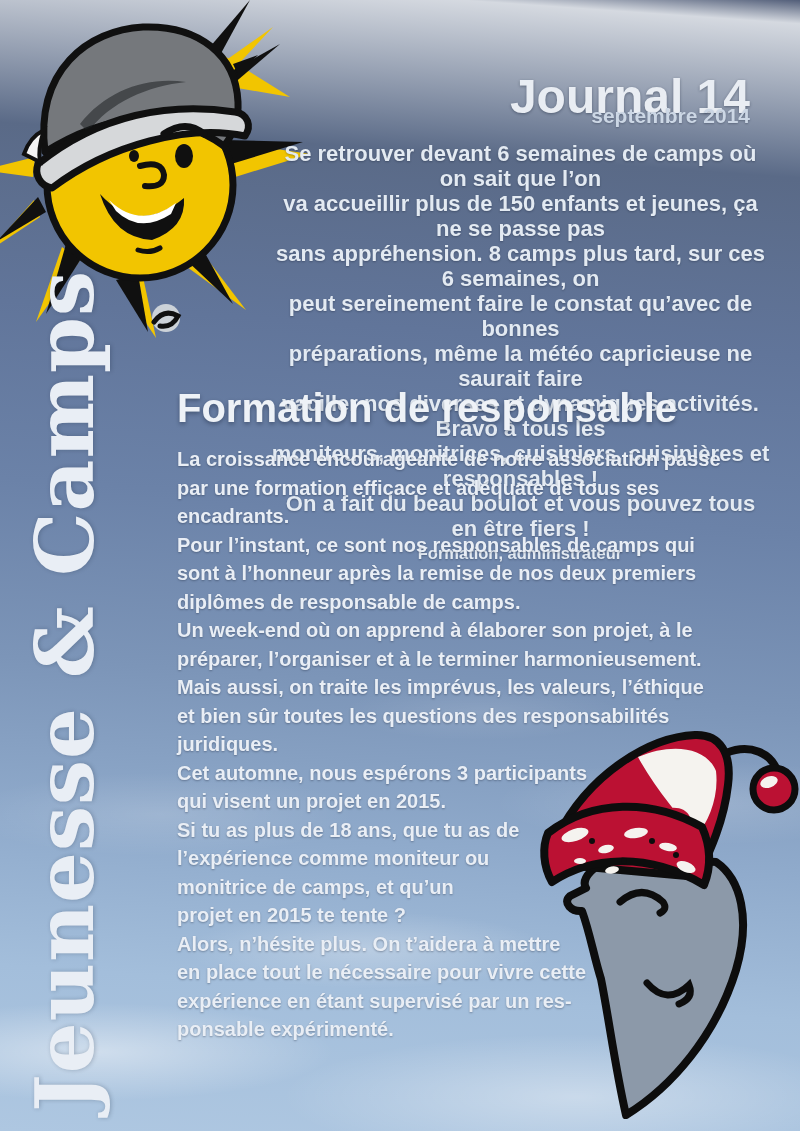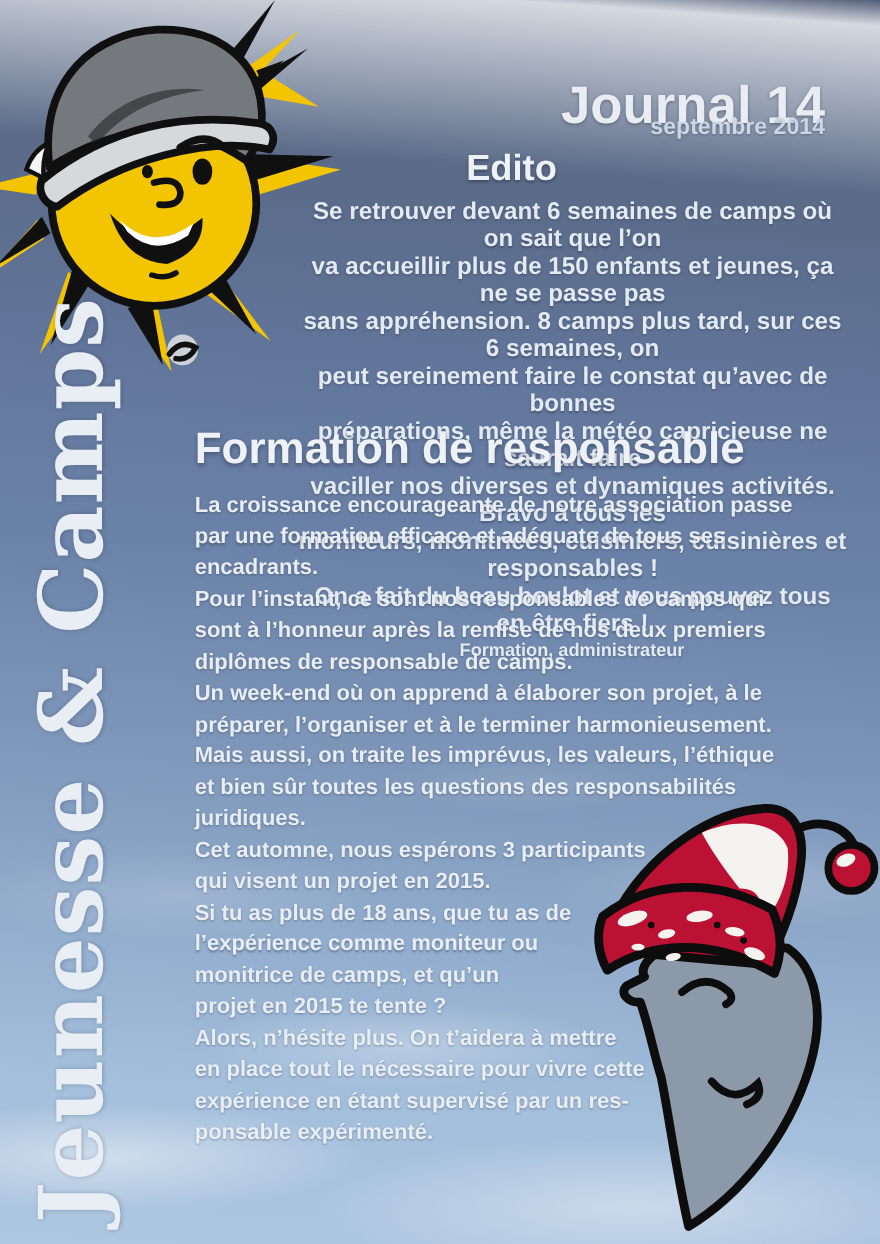--- a/index.html
+++ b/index.html
@@ -120,21 +120,20 @@
       <path d="M166 330 Q 176 316 190 324 Q 184 336 172 334" fill="none" stroke="#101010" stroke-width="5" stroke-linecap="round"></path>
     </svg>
   </div>
 
   <div class="brand-vertical">Jeunesse &amp; Camps</div>
 
   <div class="journal-title">Journal 14</div>
   <div class="journal-date">septembre 2014</div>
 
   <div class="edito">
-    <h2>Edito</h2>
     <p class="edito-body">Se retrouver devant 6 semaines de camps où on sait que l’on
 va accueillir plus de 150 enfants et jeunes, ça ne se passe pas
 sans appréhension. 8 camps plus tard, sur ces 6 semaines, on
 peut sereinement faire le constat qu’avec de bonnes
 préparations, même la météo capricieuse ne saurait faire
 vaciller nos diverses et dynamiques activités. Bravo à tous les
 moniteurs, monitrices, cuisiniers, cuisinières et responsables !
 On a fait du beau boulot et vous pouvez tous en être fiers !</p>
     <p class="edito-signature">Formation, administrateur</p>
   </div>

